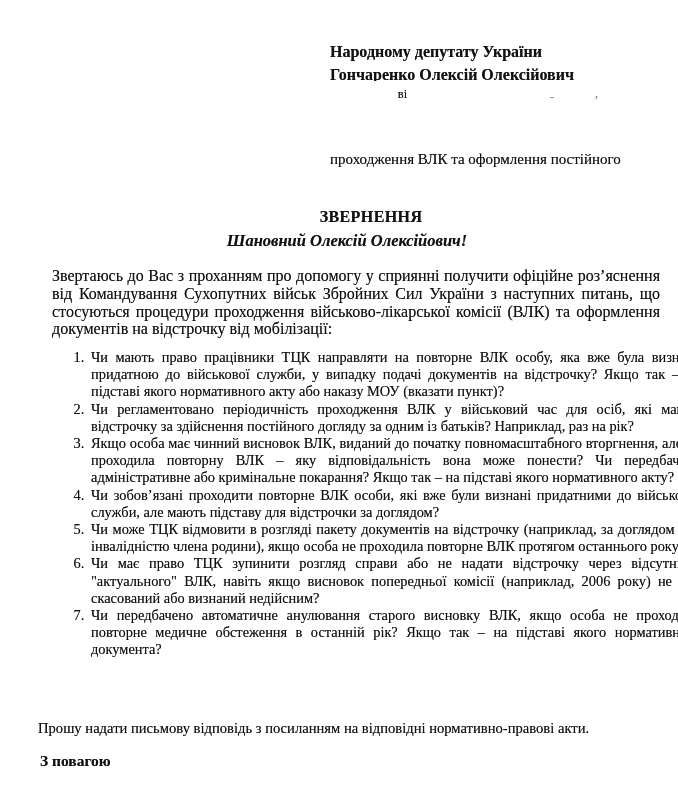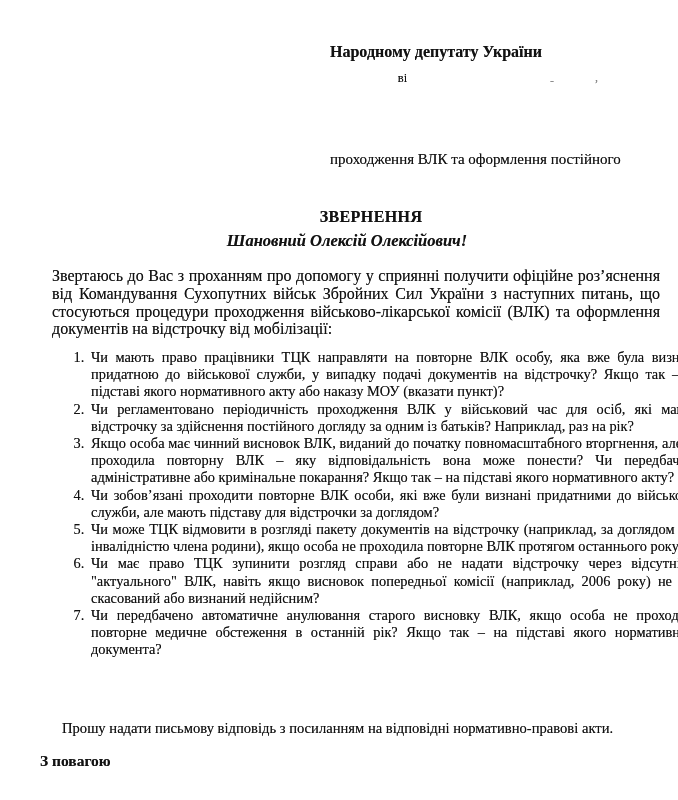--- a/index.html
+++ b/index.html
@@ -132,38 +132,38 @@
     padding-left: 3px;
     text-align: justify;
   }
   .closing {
     position: absolute;
     left: 38px;
     top: 719px;
     width: 610px;
     font-size: 14.6px;
     line-height: 18px;
-    margin-left: 24px;
   }
   .signoff {
     position: absolute;
     left: 40px;
     top: 752px;
     font-weight: bold;
     font-size: 15.5px;
     text-align: center;
   }
 </style>
 </head>
 <body>
 
 <div class="page">
 
   <div class="recipient">
     <div class="recipient-line1">Народному депутату України</div>
+    <div class="recipient-line2">Гончаренко Олексій Олексійович</div>
     <div class="recipient-line3">
       <span>ві</span><span class="redaction"></span>
       <span class="remnant-dash">-</span>
       <span class="remnant-comma">,</span>
     </div>
   </div>
 
   <div class="subject">
     <div>проходження ВЛК та оформлення постійного</div>
   </div>

